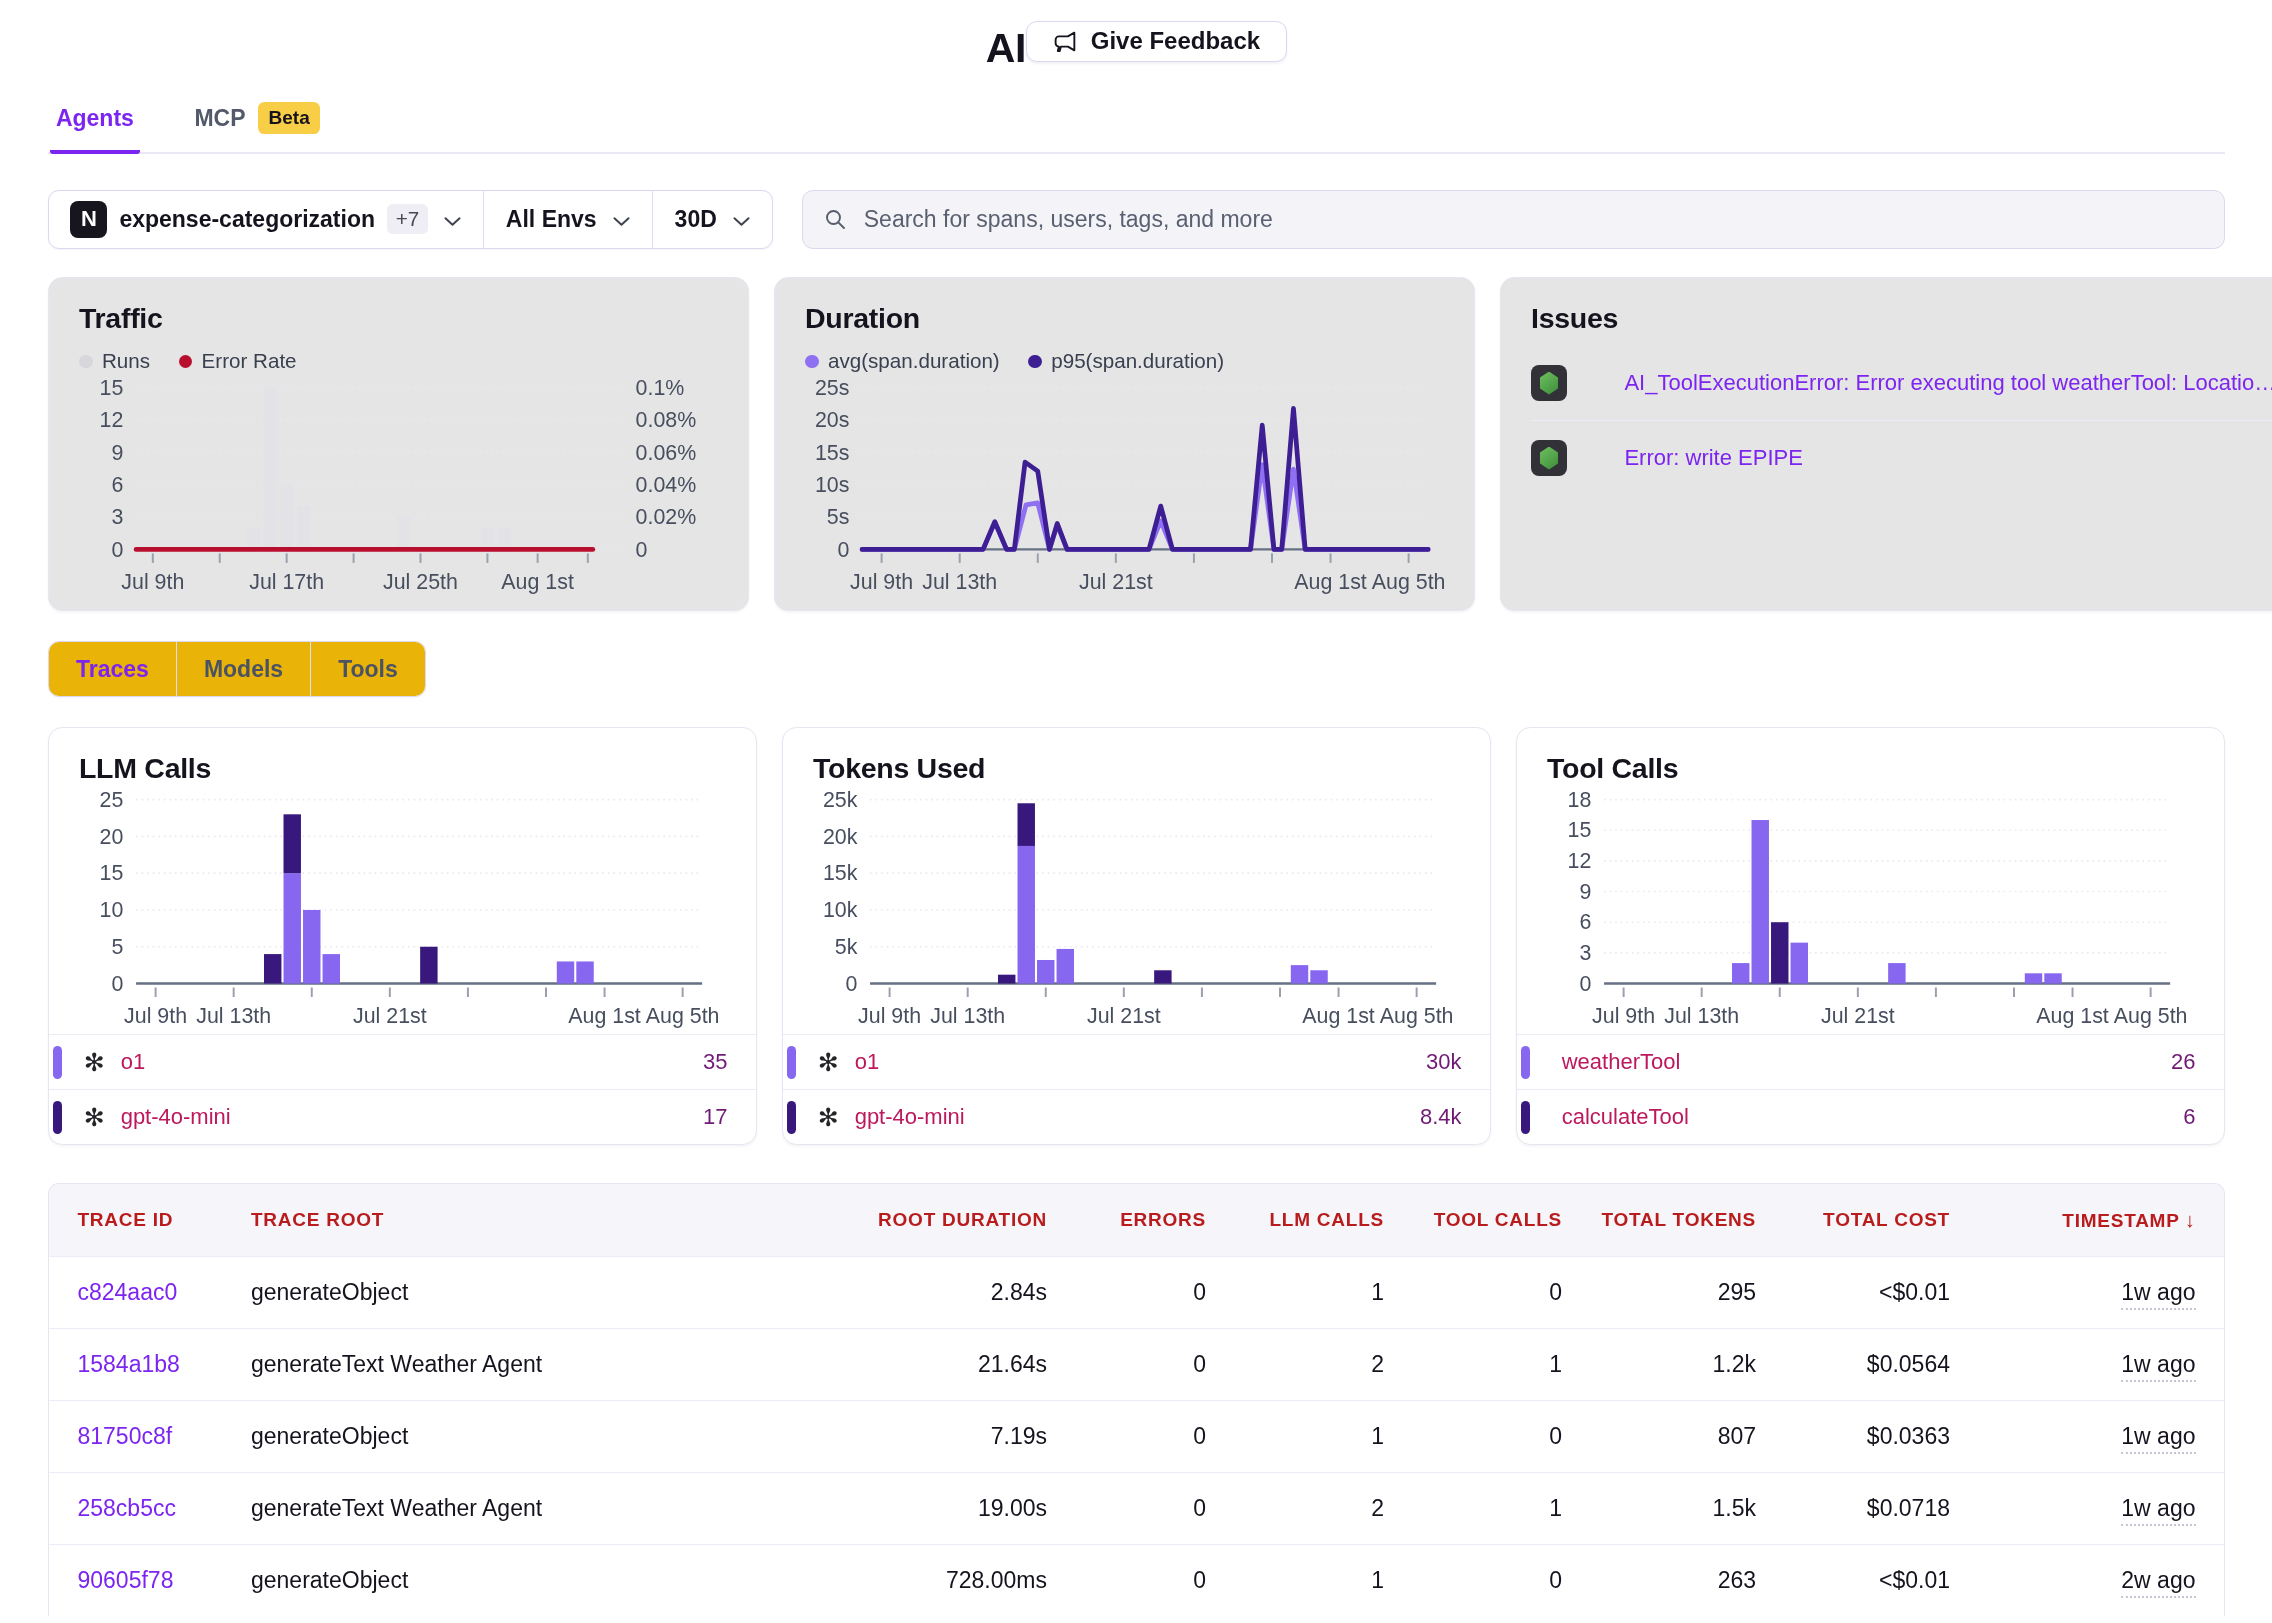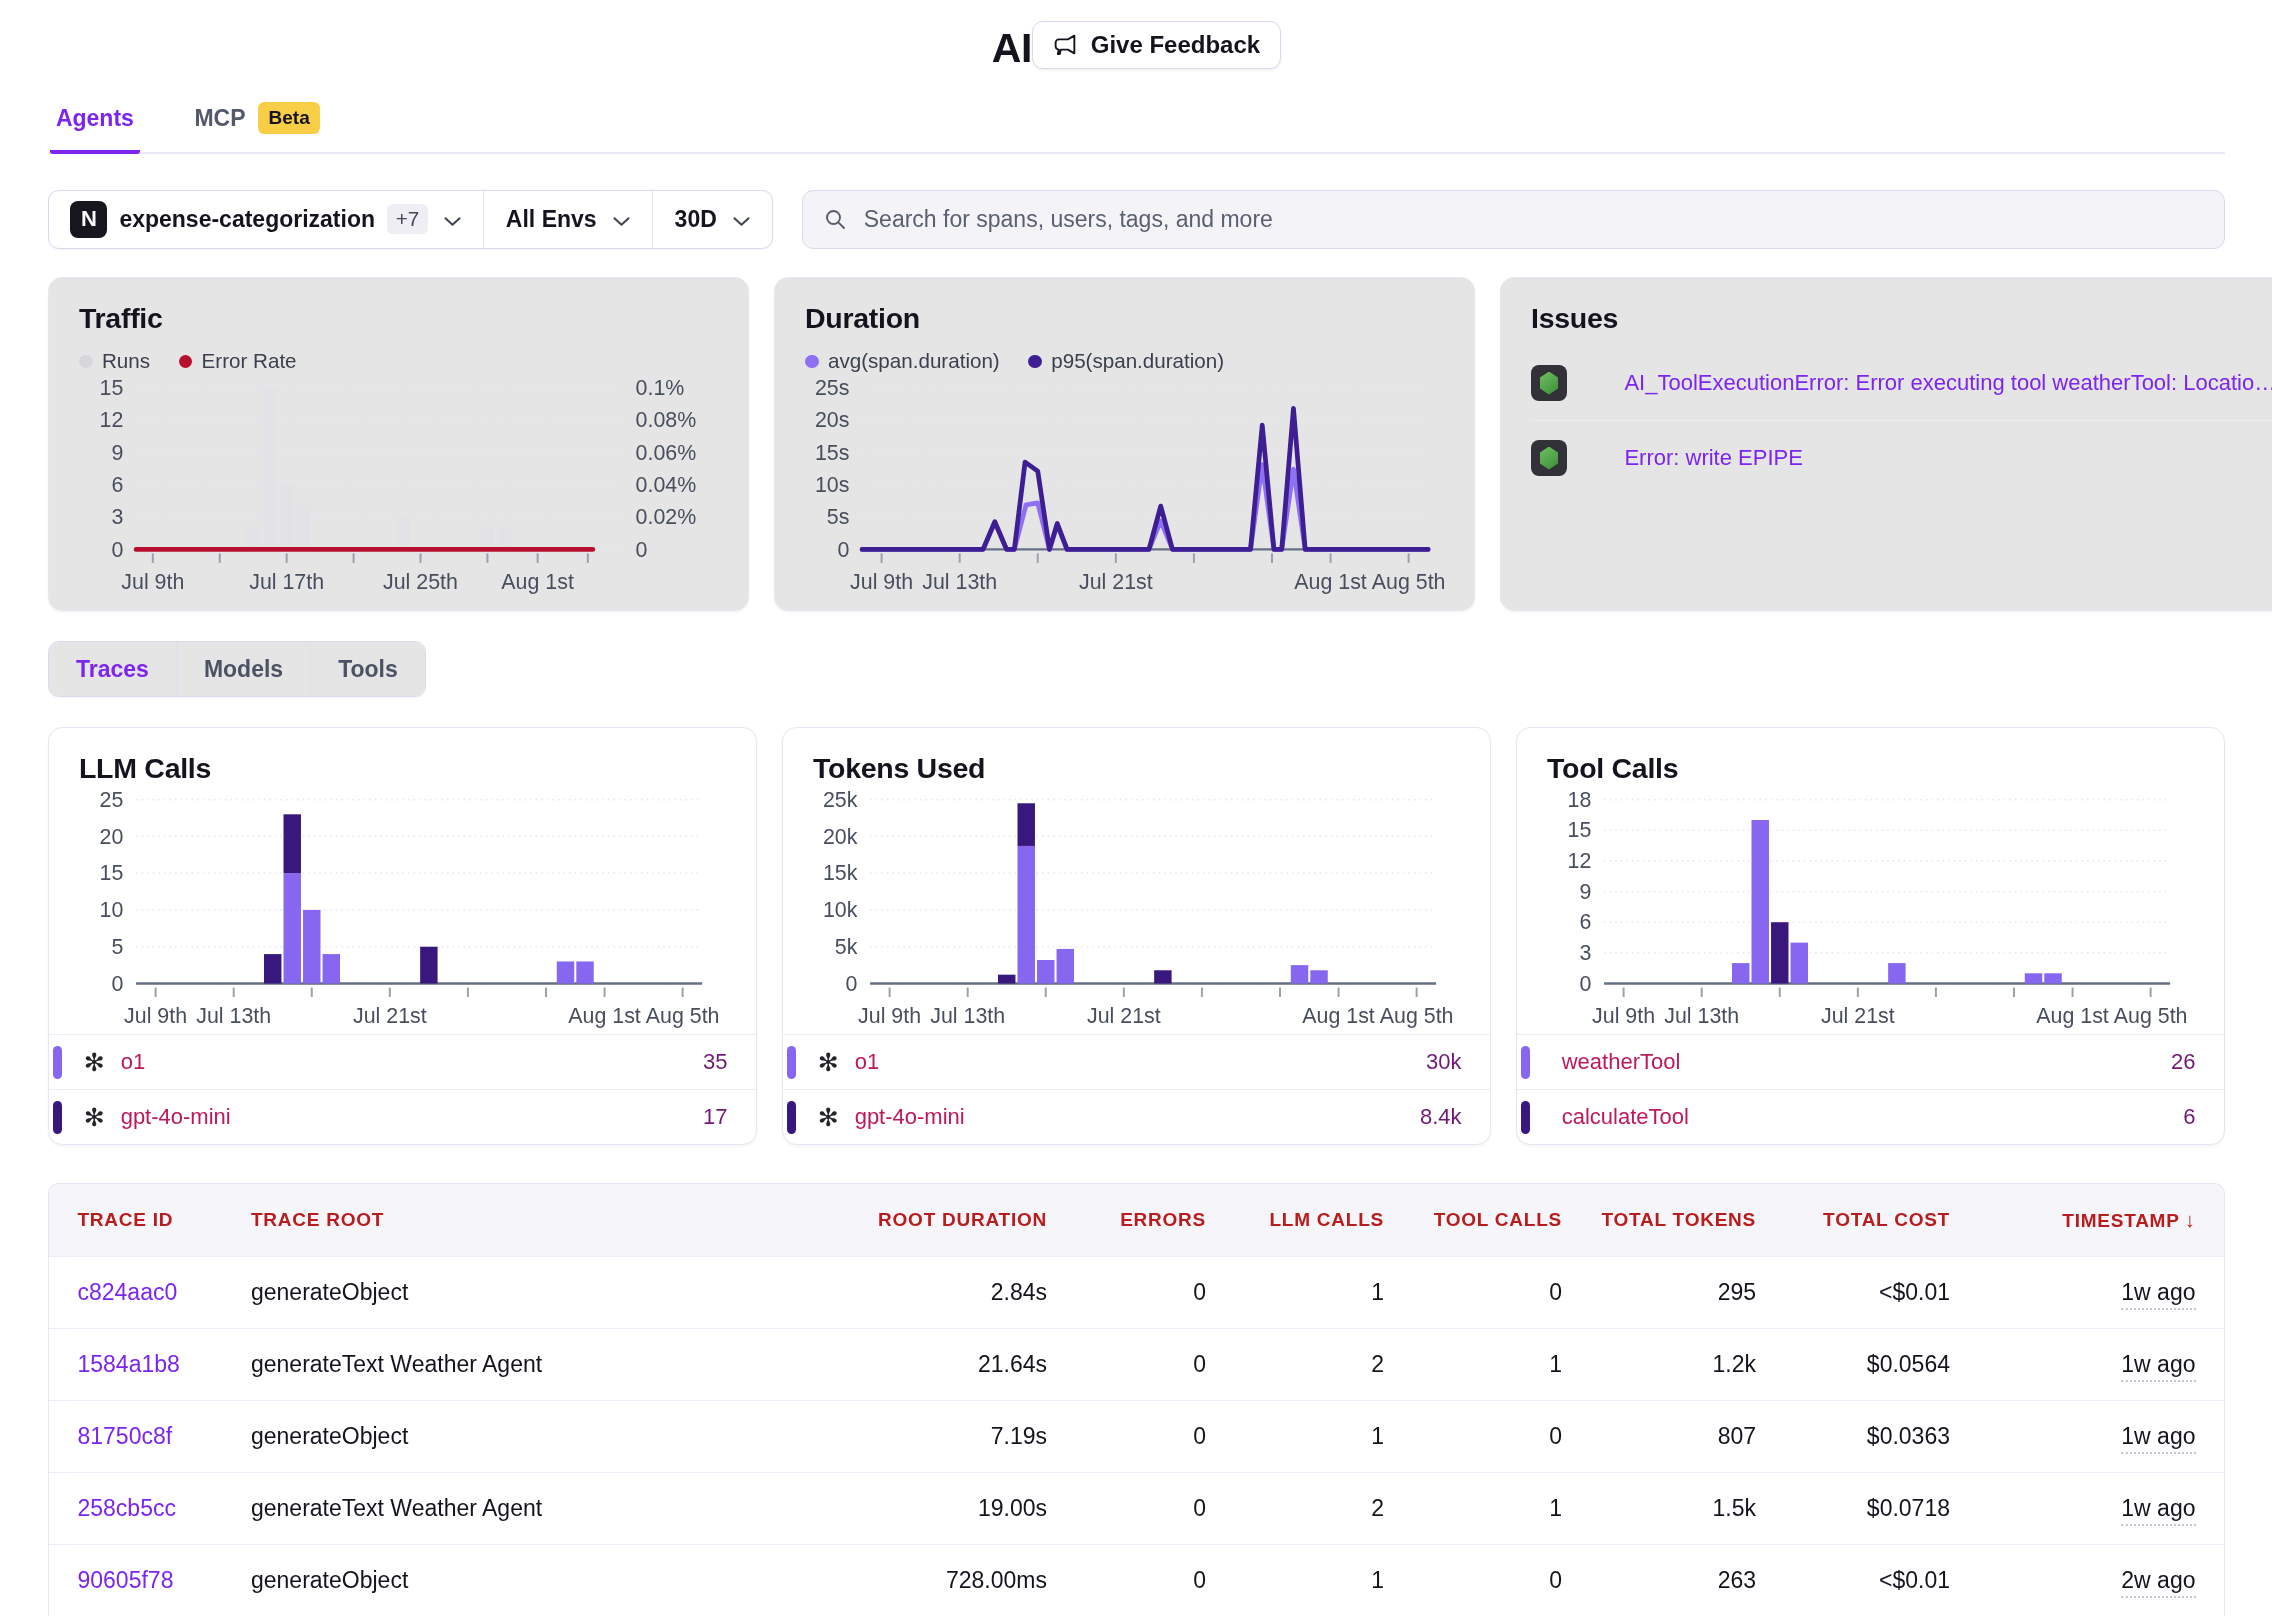--- a/index.html
+++ b/index.html
@@ -8,21 +8,21 @@
     width:2273px; height:1624px; overflow:hidden;
     background:#ffffff; color:#15131d;
     font-family:"Liberation Sans", sans-serif;
   }
   .page { padding:20.6px 48px 0; }
 
   
   .topbar { display:flex; justify-content:center; align-items:flex-start; }
   .topbar h1 { margin:4.8px 0 0; font-size:41px; font-weight:800; letter-spacing:-0.01em; }
   .feedback-btn {
-    display:flex; align-items:center; gap:12.7px; height:48px; padding:0 20px;
+    display:flex; align-items:center; gap:12.7px; height:41px; padding:0 26px;
     background:#fff; border:1.6px solid #ddd6f2; border-radius:11px;
     font-family:inherit; font-size:24px; font-weight:700; color:#15131d;
     box-shadow:0 1.6px 2.4px rgba(30,20,70,.06); cursor:pointer;
   }
 
   
   .tabs { margin-top:30px; display:flex; gap:48px; border-bottom:2.4px solid #eae7f7; padding:0 1.6px; }
   .tab { display:flex; align-items:center; gap:12.7px; font-size:23px; font-weight:700;
          color:#52596a; padding:0 6.3px 16px; border-bottom:4.8px solid transparent;
          margin-bottom:-2.4px; cursor:pointer; border-radius:2.4px; }
@@ -69,21 +69,21 @@
   .hex { width:18px; height:23px; background:linear-gradient(140deg,#6fc05f,#3c8c3a);
          clip-path:polygon(50% 0,100% 26%,100% 74%,50% 100%,0 74%,0 26%); }
   .ilink { flex:1; min-width:0; font-size:22px; color:#7c24f0; white-space:nowrap;
            overflow:hidden; text-decoration:none;margin-left:40px; }
   .icount { font-size:22px; font-weight:500; }
 
   
   .seg-tabs { margin-top:30px; display:inline-flex; background:#fff; border:1.6px solid #ddd8ef;
               border-radius:11px; overflow:hidden; box-shadow:0 0.8px 1.6px rgba(30,20,70,.04); }
   .seg-tab { padding:13.5px 27px; font-size:23px; font-weight:700; color:#4b5263;
-             border-left:1.6px solid #e2ddf2; cursor:pointer; background:#e5e5e5; }
+             border-left:1.6px solid #e2ddf2; cursor:pointer; background:#eab308; }
   .seg-tab:first-child { border-left:none; }
   .seg-tab.active { color:#7c24f0; }
 
   
   .cards-row2 { margin-top:30px; display:grid; grid-template-columns:1fr 1fr 1fr; gap:25px; }
   .card2 { background:#fff; border:1.6px solid #e7e4f3; border-radius:14.3px;
            box-shadow:0 1.6px 2.4px rgba(25,15,60,.04); overflow:hidden; }
   .chart-sec { padding:24px 30px 6.3px; }
   .chart-sec h2 { margin:0; font-size:28.5px; font-weight:800; letter-spacing:-0.01em; }
   .lrow { display:flex; align-items:center; border-top:1.6px solid #eceaf5; height:55px;

